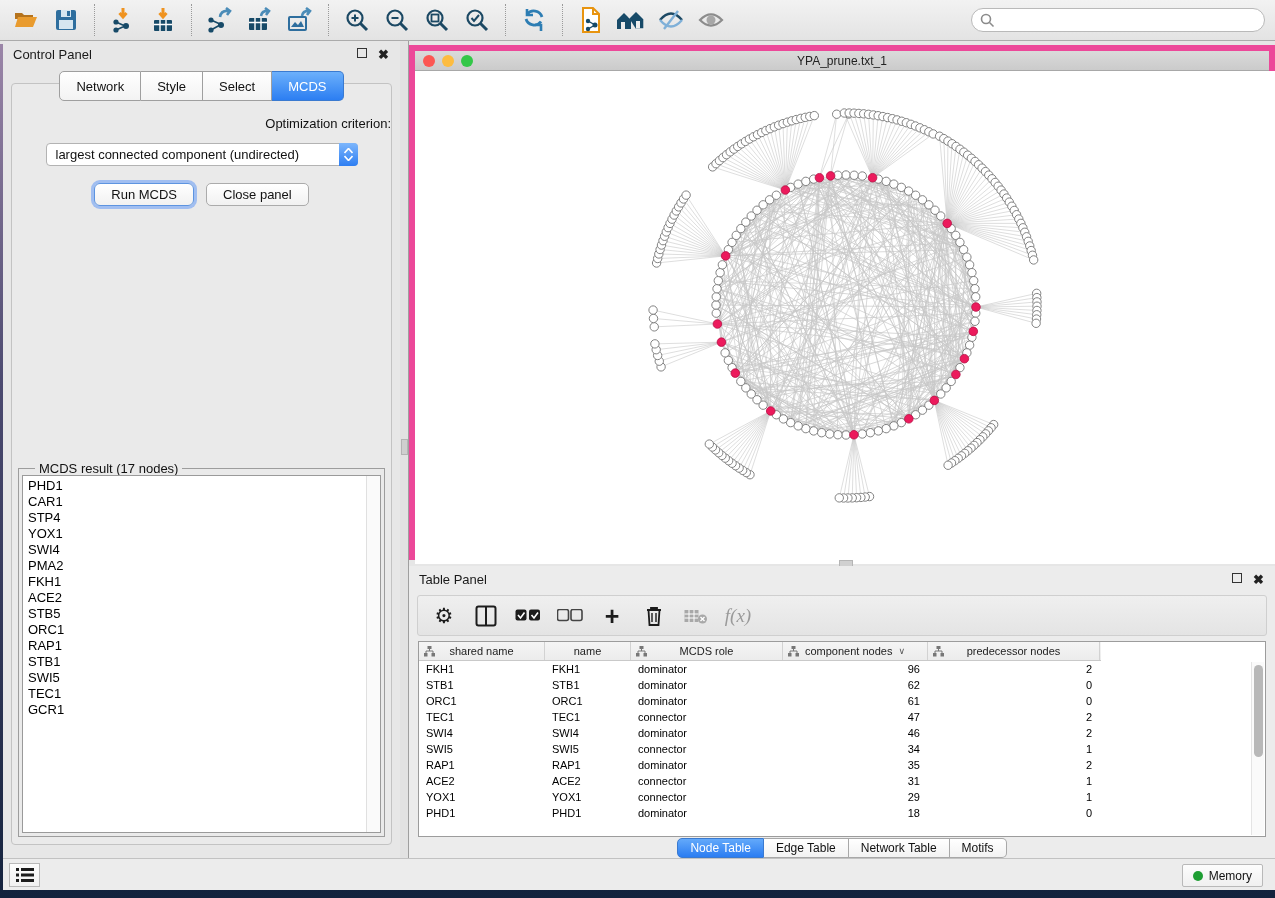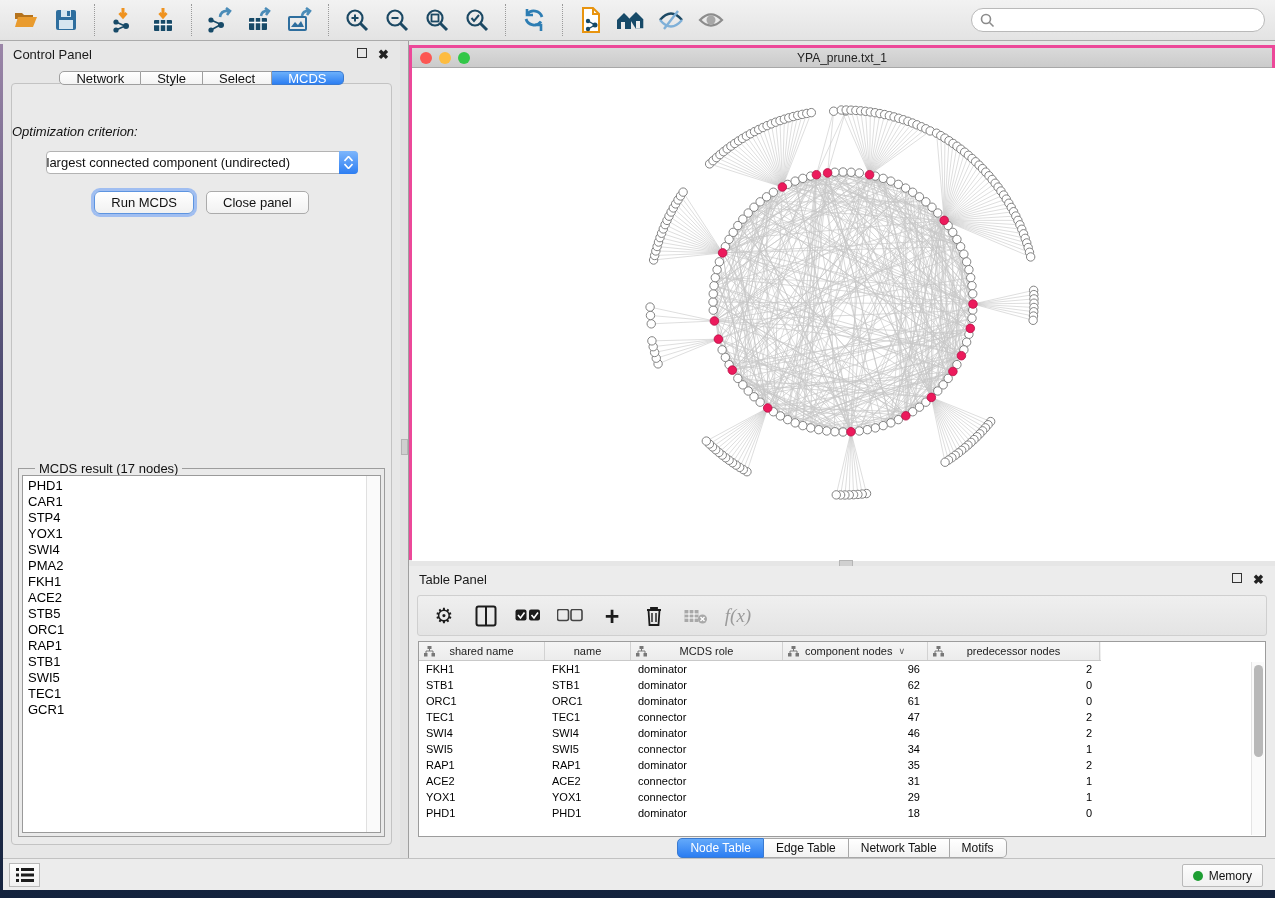--- a/index.html
+++ b/index.html
@@ -25,33 +25,33 @@
 
   
   .cpanel { position:absolute; left:3px; top:0; width:397px; height:817px; background:#e7e7e7; }
   .panel-head { height:26px; display:flex; align-items:center; padding:0 10px; font-size:13px; color:#1a1a1a; }
   .panel-head .sp { flex:1; }
   .wbtn { width:13px; height:13px; margin-left:9px; color:#333; font-size:12px; line-height:13px; text-align:center; }
   .float-sq { width:10px; height:10px; border:1.6px solid #333; }
   .close-x { font-weight:bold; font-size:13px; color:#222; }
 
   .cp-tabs { position:absolute; left:0; top:30px; width:100%; display:flex; justify-content:center; z-index:3; }
-  .cp-tab { height:14px; padding:0 16px; background:linear-gradient(#ffffff,#f3f3f3);
+  .cp-tab { height:30px; padding:0 16px; background:linear-gradient(#ffffff,#f3f3f3);
     border:1px solid #9f9f9f; border-left:none; font-size:13px; color:#111;
     display:flex; align-items:center; }
   .cp-tab:first-child { border-left:1px solid #9f9f9f; border-radius:5px 0 0 5px; }
   .cp-tab:last-child { border-radius:0 5px 5px 0; }
   .cp-tab.active { background:linear-gradient(#6cb0fb,#2c7ef2); color:#fff; border-color:#3a7ad0; }
 
   .cp-body { position:absolute; left:8px; top:42px; width:381px; height:762px;
     background:#eaeaea; border:1px solid #c3c3c3; border-radius:4px; }
-  .opt-label { margin-top:40px; text-align:left; font-size:13px; color:#111;font-style:italic; }
+  .opt-label { margin-top:32px; text-align:right; font-size:13px; color:#111; }
   .dropdown { position:relative; margin:12px auto 0; width:312px; height:23px; background:#fff;
     border:1px solid #b3b3b3; border-radius:4px; font-size:13px; color:#111;
-    display:flex; align-items:center; }
+    display:flex; align-items:center; padding-left:9px; }
   .dd-cap { position:absolute; right:-1px; top:-1px; width:19px; height:23px; border-radius:0 4px 4px 0;
     background:linear-gradient(#7db6fc,#2d7ef2); display:flex; flex-direction:column;
     align-items:center; justify-content:center; gap:1px; }
   .dd-cap svg { display:block; }
   .btnrow { display:flex; justify-content:center; gap:12px; margin-top:17px; }
   .macbtn { height:23px; padding:0 16px; background:linear-gradient(#ffffff,#f1f1f1);
     border:1px solid #ababab; border-radius:5px; font-size:13px; color:#111;
     display:flex; align-items:center; }
   .macbtn.focused { box-shadow:0 0 0 3px rgba(110,160,245,.6); border-color:#5d94e0;border-radius:6px; }
 
@@ -66,21 +66,21 @@
   .mcds-scroll { position:absolute; right:0; top:0; bottom:0; width:14px; background:#fafafa; border-left:1px solid #e0e0e0; }
 
   
   .vsplit { position:absolute; left:400px; top:0; width:9px; height:817px; background:#e2e2e2; border-right:1px solid #9f9f9f; }
   .vsplit .knob { position:absolute; left:1px; top:398px; width:7px; height:16px; background:#cfcfcf; border:1px solid #b3b3b3; }
 
   
   .rightcol { position:absolute; left:409px; top:0; width:866px; height:817px; background:#e6e6e6; }
 
   .netwin { position:absolute; left:0; top:4px; width:866px; height:515px;
-    border:3px solid #ec4899; background:#fff; }
+    border:6px solid #ec4899; background:#fff; }
   .net-title { height:20px; background:linear-gradient(#dadada,#cbcbcb); border-bottom:1px solid #a8a8a8;
     position:relative; display:flex; align-items:center; justify-content:center;
     font-size:12px; color:#222; }
   .lights { position:absolute; left:8px; top:4px; display:flex; gap:7px; }
   .light { width:12px; height:12px; border-radius:50%; }
   .net-canvas { position:absolute; left:0; top:20px; width:864px; height:493px; background:#fff; }
 
   .hsplit { position:absolute; left:0; top:519px; width:866px; height:7px; }
   .hsplit .knob { position:absolute; left:430px; top:0; width:14px; height:7px; background:#d0d0d0; border:1px solid #b5b5b5; }
 

